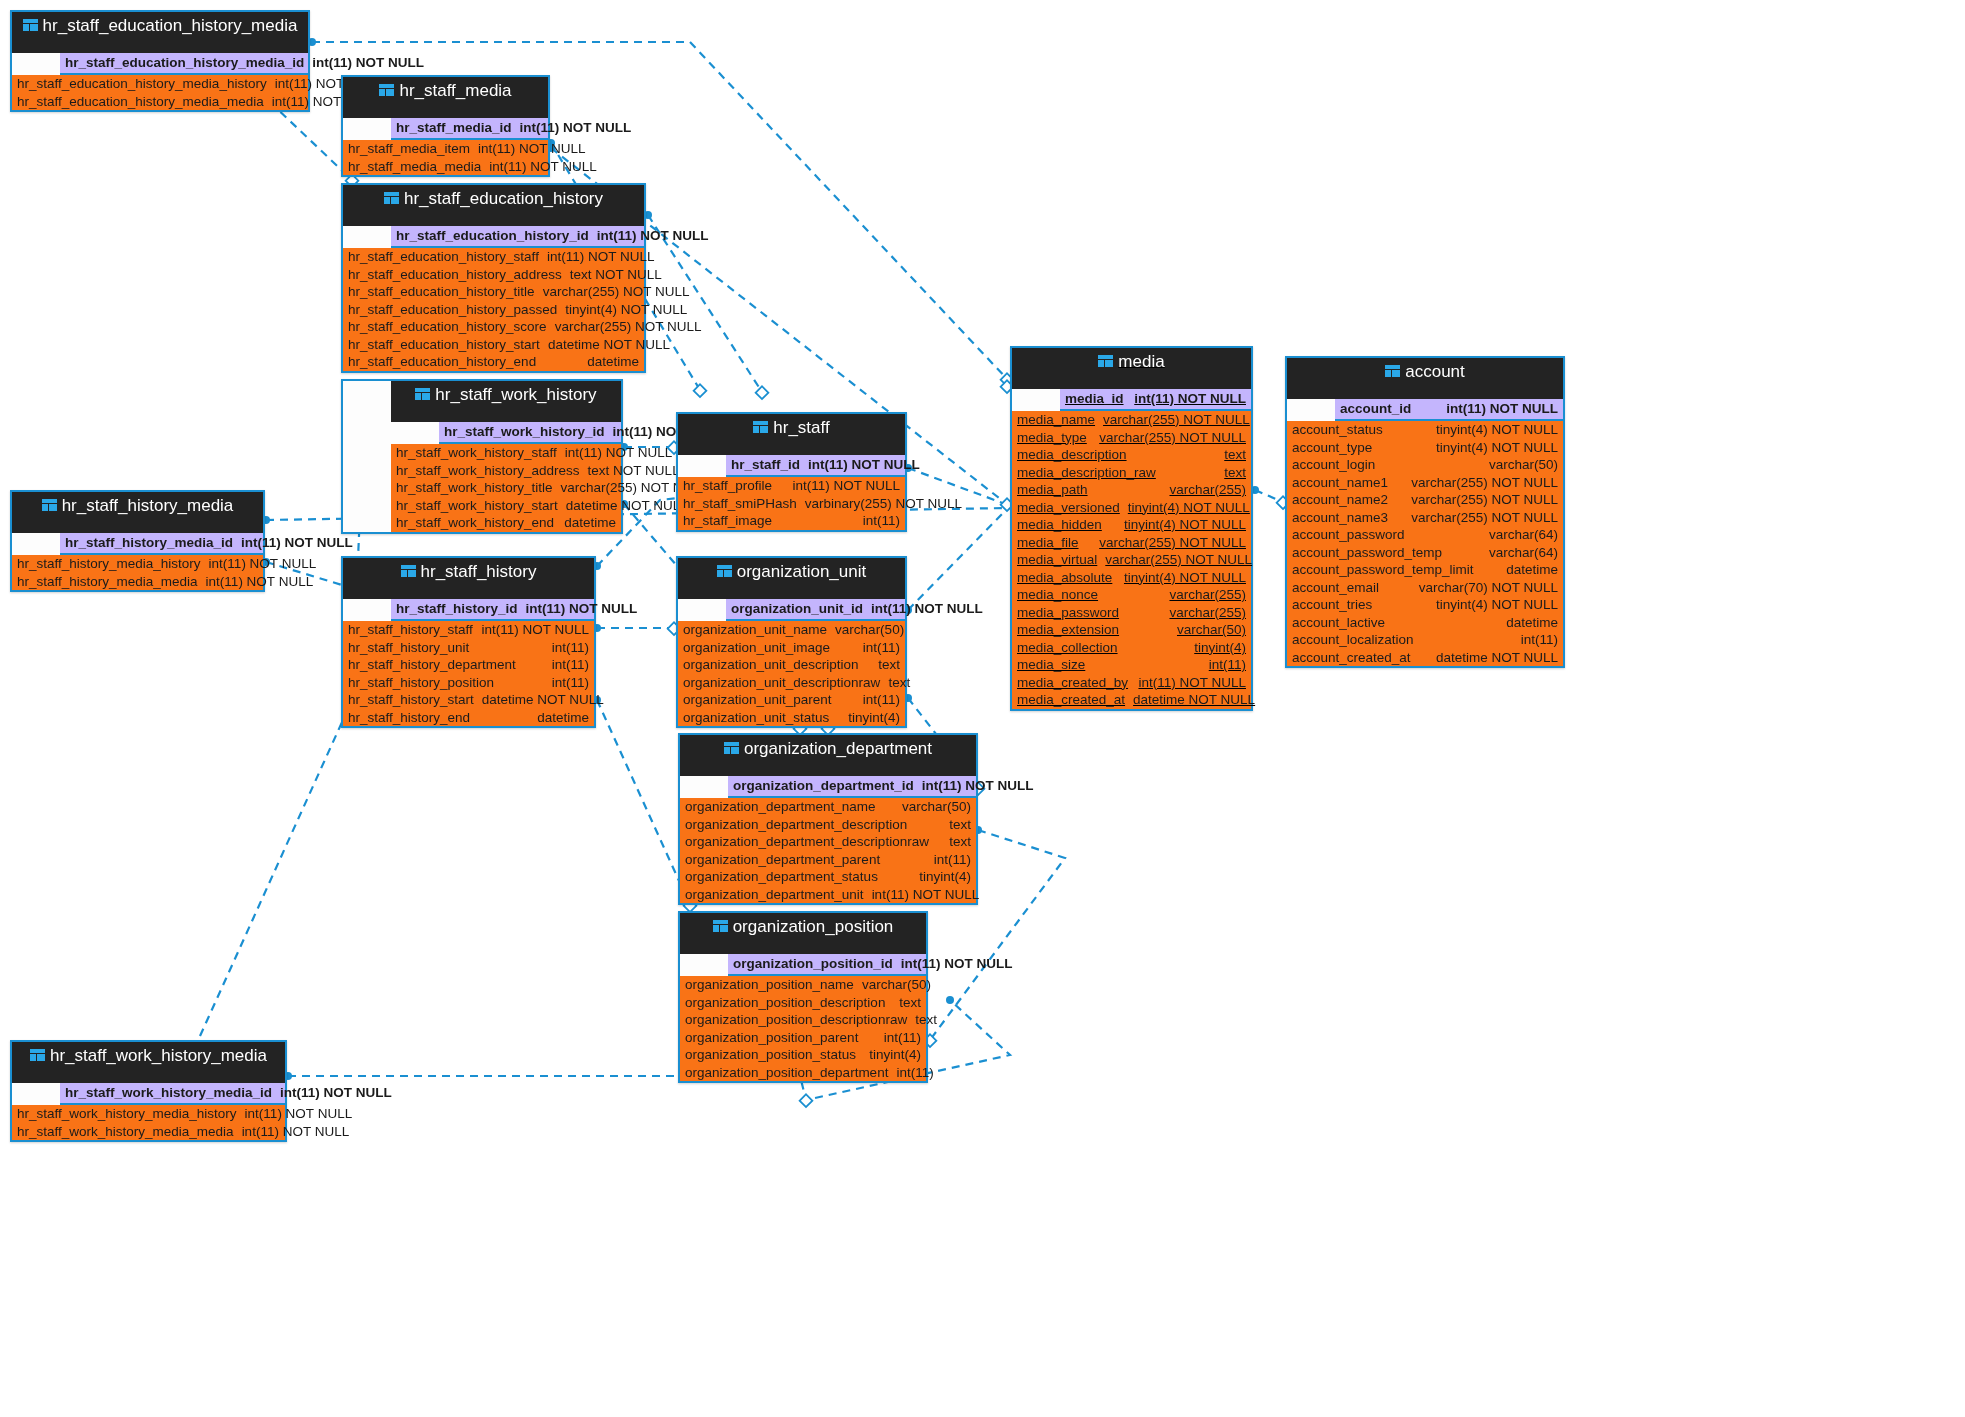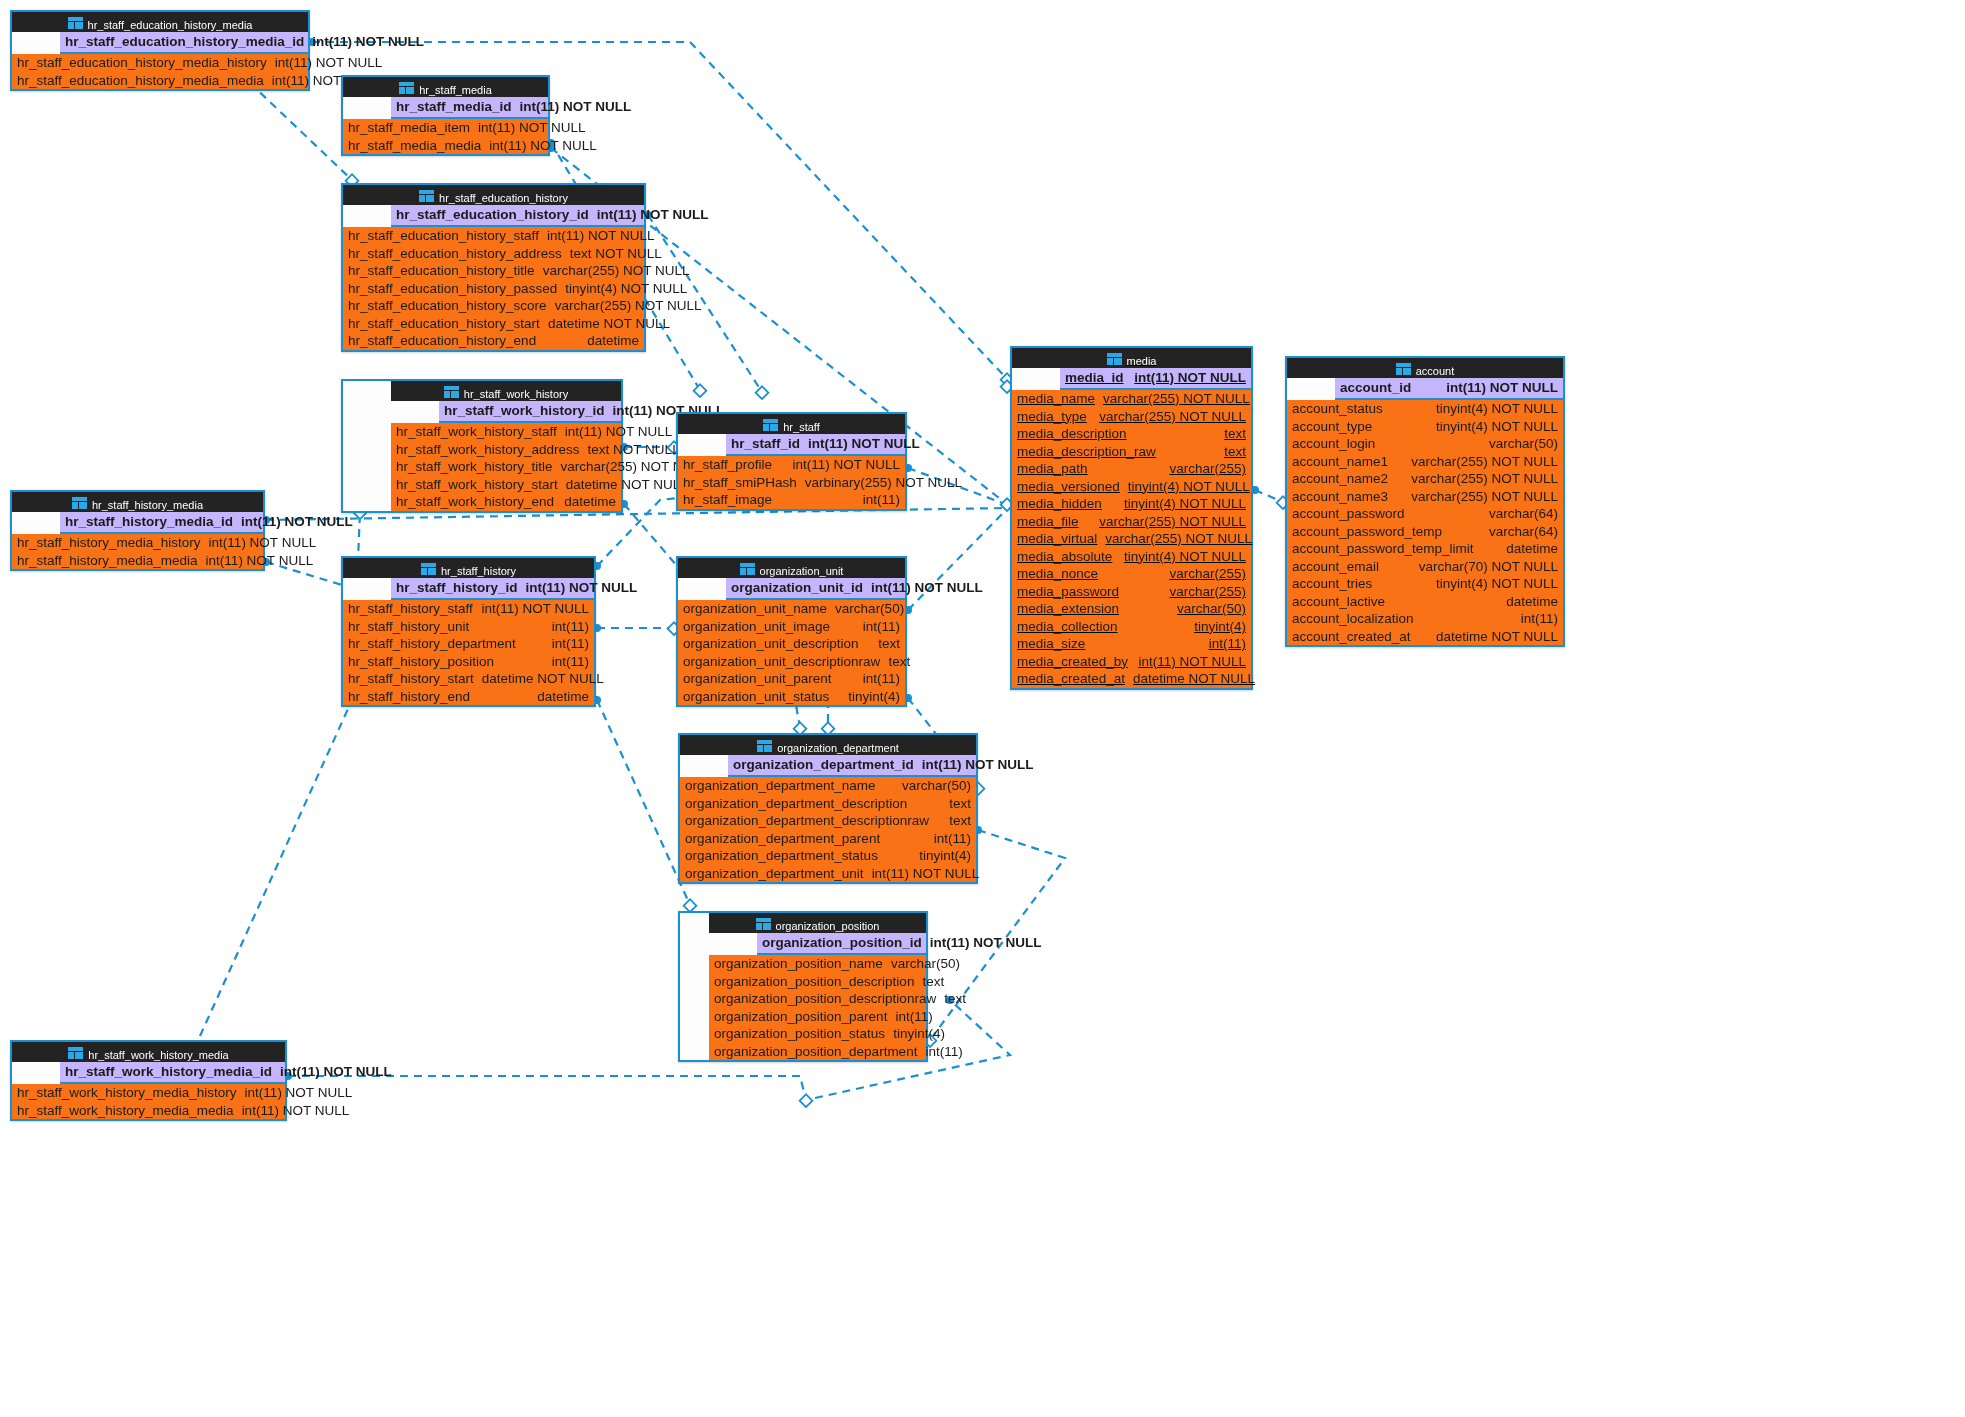--- a/index.html
+++ b/index.html
@@ -12,23 +12,23 @@
 
   .table{
     position:absolute;z-index:2;
     border:2px solid #1a8fd1;
     background:#fdfdfd;
     box-sizing:border-box;
     box-shadow:0 1px 2px rgba(0,0,0,.18);
   }
   .thead{
     background:#232323;color:#ffffff;
-    height:20px;line-height:25px;
+    height:41px;line-height:25px;
     text-align:center;
-    font-size:11px;
+    font-size:17px;
     white-space:nowrap;
     position:relative;
   }
   .thead .tname{vertical-align:middle;}
   .tbl-icon{
     display:inline-block;width:15px;height:12px;
     vertical-align:-1px;margin-right:5px;position:relative;
   }
   .tbl-icon i{display:block;position:absolute;background:#2aa8e8;}
   .tbl-icon i.r1{left:0;top:0;width:15px;height:4px;}
@@ -540,21 +540,21 @@
           <div class="row">
             <span class="col">organization_department_status</span>
             <span class="typ">tinyint(4)</span>
           </div>
           <div class="row">
             <span class="col">organization_department_unit</span>
             <span class="typ">int(11) NOT NULL</span>
           </div>
         </div>
       </div>
-      <div class="table" style="left: 678px; top: 911px; width: 250px; padding-left: 29px;">
+      <div class="table" style="left: 678px; top: 911px; width: 250px;">
         <div class="thead"><span class="tbl-icon"><i class="r1"></i><i class="r2"></i><i class="r3"></i></span><span class="tname">organization_position</span></div>
         <div class="pk">
           <div class="row">
             <span class="col">organization_position_id</span>
             <span class="typ">int(11) NOT NULL</span>
           </div>
         </div>
         <div class="rows">
           <div class="row">
             <span class="col">organization_position_name</span>

